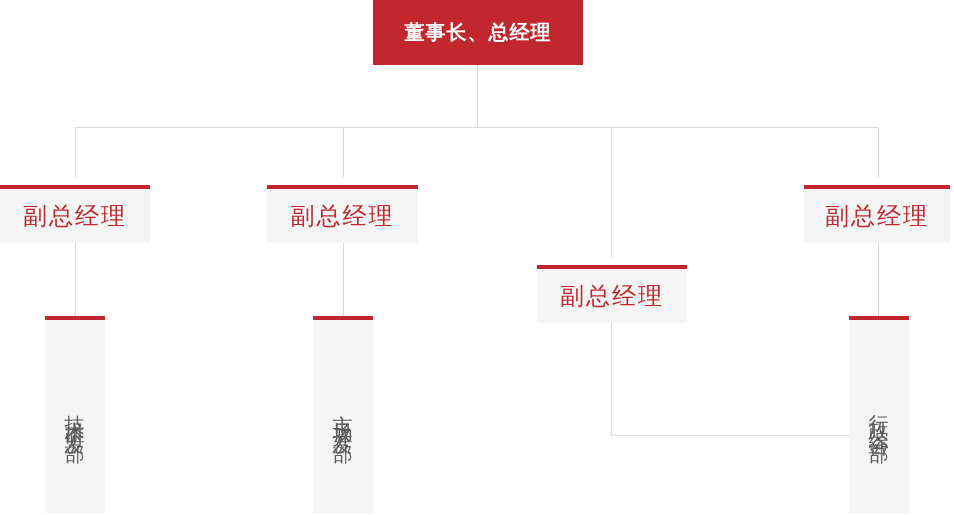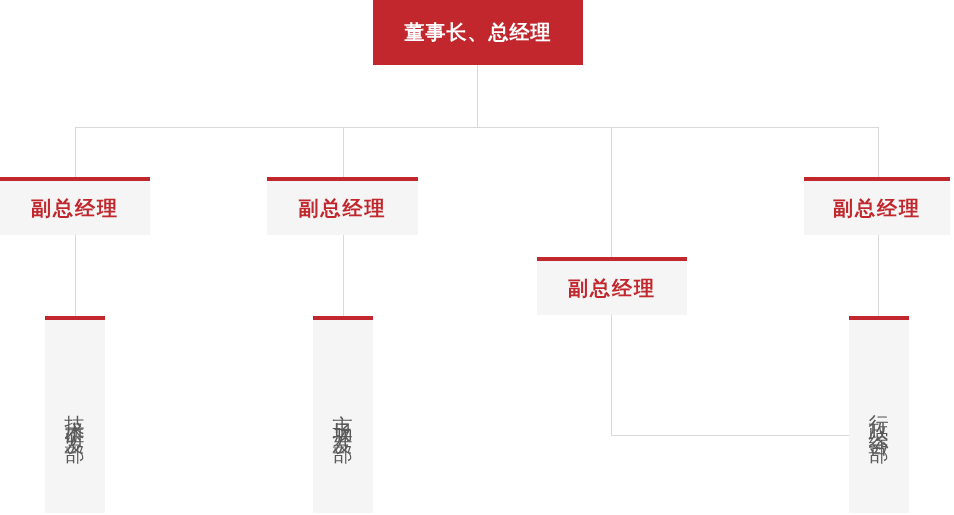--- a/index.html
+++ b/index.html
@@ -33,23 +33,24 @@
     background: var(--accent-red, #c1272d);
     color: var(--root-text, #ffffff);
     font-size: 20px;
     font-weight: bold;
     letter-spacing: 1px;
   }
   .node-l2 {
     background: var(--node-bg, #f5f5f5);
     border-top: 4px solid var(--accent-red, #c1272d);
     color: var(--accent-red, #c1272d);
-    font-size: 20px;
-    font-weight: bold;
+    font-size: 24px;
+    font-weight: normal;
     letter-spacing: 2px;
+    margin-top: 8px;
   }
   .node-l3 {
     background: var(--node-bg, #f5f5f5);
     border-top: 4px solid var(--accent-red, #c1272d);
     color: var(--dept-text, #595959);
   }
   .vtext {
     writing-mode: vertical-rl;
     text-orientation: upright;
     letter-spacing: 7px;

